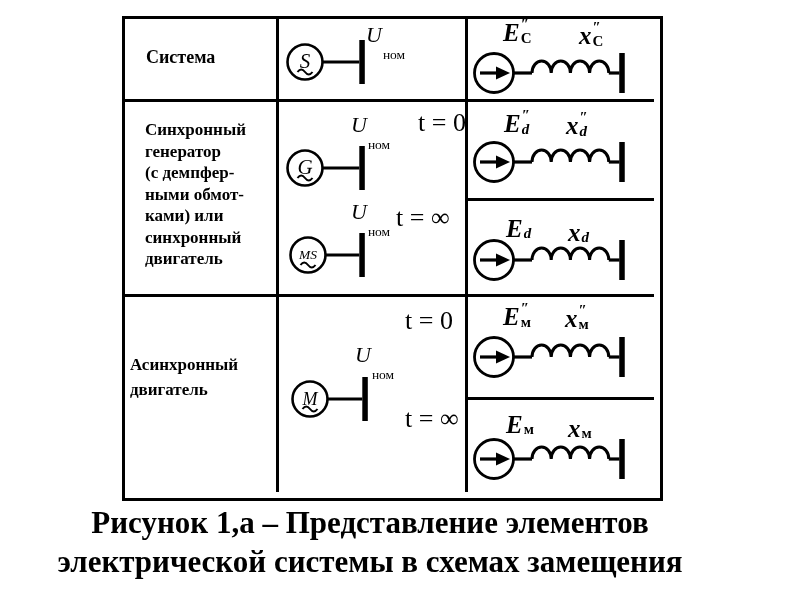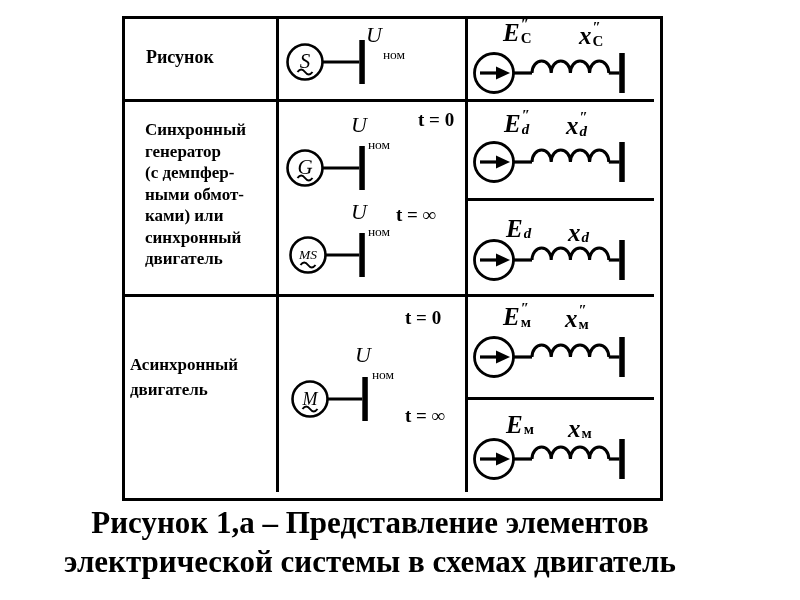--- a/index.html
+++ b/index.html
@@ -23,21 +23,21 @@
   .wire{stroke:#000;stroke-width:3.2;}
   .ml{font-family:"Liberation Serif",serif;font-style:italic;font-size:21px;
       text-anchor:middle;fill:#000;}
   .ml.md{font-size:18px;}
   .ml.sm{font-size:13.5px;}
   
   .usym{position:absolute;display:flex;align-items:flex-start;}
   .usym em{font-style:italic;font-weight:normal;font-size:22px;line-height:1;}
   .usym .us{font-size:13.5px;margin-top:23px;margin-left:1px;}
   
-  .tsym{position:absolute;font-weight:bold;font-size:19px;line-height:1;}
+  .tsym{position:absolute;font-weight:normal;font-size:26px;line-height:1;}
   
   .esym{position:absolute;display:flex;align-items:flex-start;font-weight:bold;}
   .esym .b{font-style:italic;font-size:25px;line-height:1;}
   .st{display:inline-flex;flex-direction:column;margin-left:1px;margin-top:-3px;line-height:1;}
   .st .pr{font-size:15px;height:11px;letter-spacing:-1px;}
   .st .sb{font-size:15px;margin-top:3px;}
   .sb.lat,.sb2.lat{font-style:italic;}
   .plain .sb2{font-size:15px;font-weight:bold;margin-top:10px;margin-left:1px;line-height:1;}
   
   .caption{position:absolute;left:0;top:503px;width:740px;text-align:center;
@@ -70,21 +70,21 @@
 
   <div class="frame">
     <div class="rule v1"></div>
     <div class="rule v2"></div>
     <div class="rule h1"></div>
     <div class="rule h2"></div>
     <div class="rule h3"></div>
     <div class="rule h4"></div>
   </div>
 
-  <div class="cellTitle" style="left:146px;top:47px;font-size:18px">Рисунок</div>
+  <div class="cellTitle" style="left:146px;top:47px;font-size:18px">Система</div>
   <div class="cellTitle" style="left:145px;top:119px">Синхронный
 генератор
 (с демпфер-
 ными обмот-
 ками) или
 синхронный
 двигатель</div>
   <div class="cellTitle" style="left:130px;top:352px;line-height:25px">Асинхронный
 двигатель</div>
 
@@ -229,16 +229,16 @@
     <em class="b">E</em>
       <span class="sb2">м</span>
   </span>
   <span class="esym plain" style="left:568px;top:416px">
     <em class="b">x</em>
       <span class="sb2">м</span>
   </span>
 
   <div class="caption">
     <div>Рисунок 1,а – Представление элементов</div>
-    <div>электрической системы в схемах двигатель</div>
+    <div>электрической системы в схемах замещения</div>
   </div>
 
 </div>
 
 </body></html>

